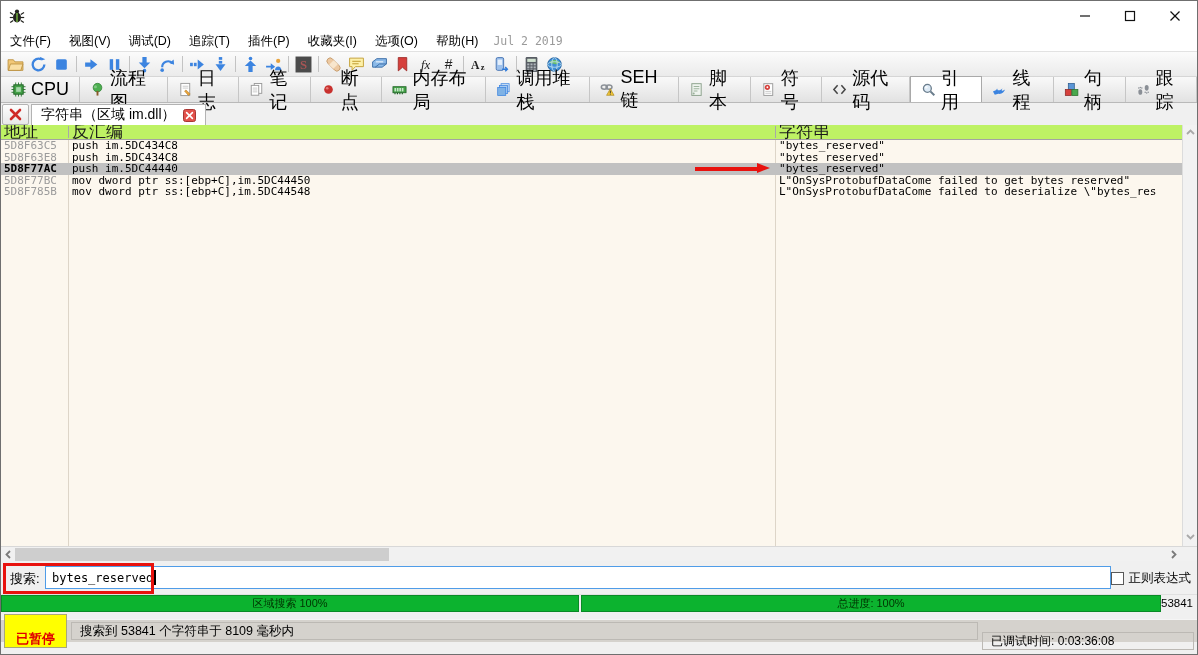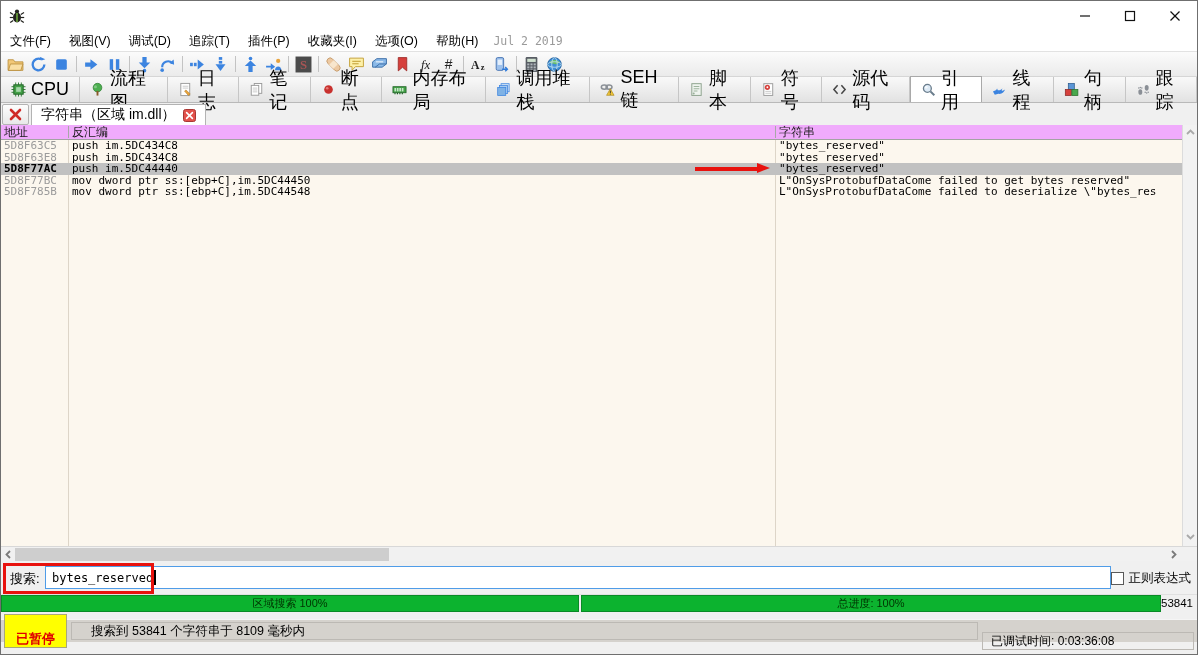--- a/index.html
+++ b/index.html
@@ -35,22 +35,22 @@
   
   .subtabbar { height:22px; background:#f0f0f0; display:flex; align-items:flex-end; }
   .closeall-btn { width:27px; height:21px; margin:0 2px 0 1px; border:1px solid #b3b3b3; border-radius:2px;
     background:linear-gradient(#fdfdfd,#e8e8e8); display:flex; align-items:center; justify-content:center; }
   .closeall-btn .icon { width:13px; height:13px; }
   .subtab { height:21px; background:#ffffff; border:1px solid #b3b3b3; border-bottom:none;
     display:flex; align-items:center; gap:7px; padding:0 9px; font-size:14px; }
   .subtab-close { width:13px; height:13px; flex:none; }
   
   .table { height:421px; position:relative; background:#fcf7ee; overflow:hidden; }
-  .thead { height:15px; background:#f0abfc; border-bottom:1px solid #a3a3a3; position:relative;
-    font-size:12px; line-height:14px; color:#1a1a1a; }
+  .thead { height:15px; background:#bef264; border-bottom:1px solid #a3a3a3; position:relative;
+    font-size:17px; line-height:14px; color:#1a1a1a; }
   .th { position:absolute; top:0; }
   .th-addr { left:3px; } .th-dis { left:71px; } .th-str { left:778px; }
   .thead .hdiv { position:absolute; top:1px; bottom:1px; width:1px; background:#a8a8a8; }
   .tbody { position:absolute; left:0; right:15px; top:15px; bottom:0; overflow:hidden; }
   .coldiv { position:absolute; top:15px; bottom:0; width:1px; background:#ddd5c8; }
   .trow { height:11.6px; line-height:11.6px; font-family:"DejaVu Sans Mono",monospace; font-size:11px;
     white-space:pre; position:relative; }
   .trow.selected { background:#c1c1c1; }
   .c-addr { position:absolute; left:3px; color:#9b9b9b; }
   .trow.selected .c-addr { color:#000; font-weight:bold; }
@@ -88,21 +88,21 @@
   .cmd-input { flex:1; height:19px; background:#fff; border:1px solid #a9a9a9; }
   .cmd-dropdown { width:70px; height:19px; border:1px solid #a9a9a9; border-left:none; background:#f2f2f2;
     display:flex; align-items:center; justify-content:space-between; padding:0 5px; font-size:12.5px; }
   .dd-arrow { width:0; height:0; border-left:4px solid transparent; border-right:4px solid transparent;
     border-top:5px solid #333; }
   
   .statusbar { height:23px; background:#d5d2cd; border-top:1px solid #f5f5f5; display:flex;
     align-items:center; gap:4px; padding:0 3px; }
   .status-badge { background:#ffff00; color:#e00000; font-weight:bold; font-size:13px;
     height:30px; line-height:16px; padding:16px 11px; border:1px solid #a8a87a; }
-  .status-msg { flex:1; height:18px; line-height:17px; border:1px solid #bcb9b4; padding-left:19px; font-size:12.5px; }
+  .status-msg { flex:1; height:18px; line-height:17px; border:1px solid #bcb9b4; padding-left:8px; font-size:12.5px; }
   .status-time { width:212px; height:18px; line-height:17px; border:1px solid #bcb9b4; padding:0 8px; font-size:12px;margin-top:20px; }
   
   .annot-rect { position:absolute; left:2px; top:562px; width:151px; height:31px;
     border:3px solid #e8120e; z-index:40; pointer-events:none; }
   .annot-arrow { position:absolute; left:694px; top:162px; width:75px; height:11px; z-index:40; pointer-events:none; }
   .annot-arrow .shaft { position:absolute; left:0; top:4px; width:62px; height:3.5px; background:#e8120e; }
   .annot-arrow .head { position:absolute; right:0; top:0; width:0; height:0;
     border-top:5.5px solid transparent; border-bottom:5.5px solid transparent; border-left:13px solid #e8120e; }
 </style>
 </head>

